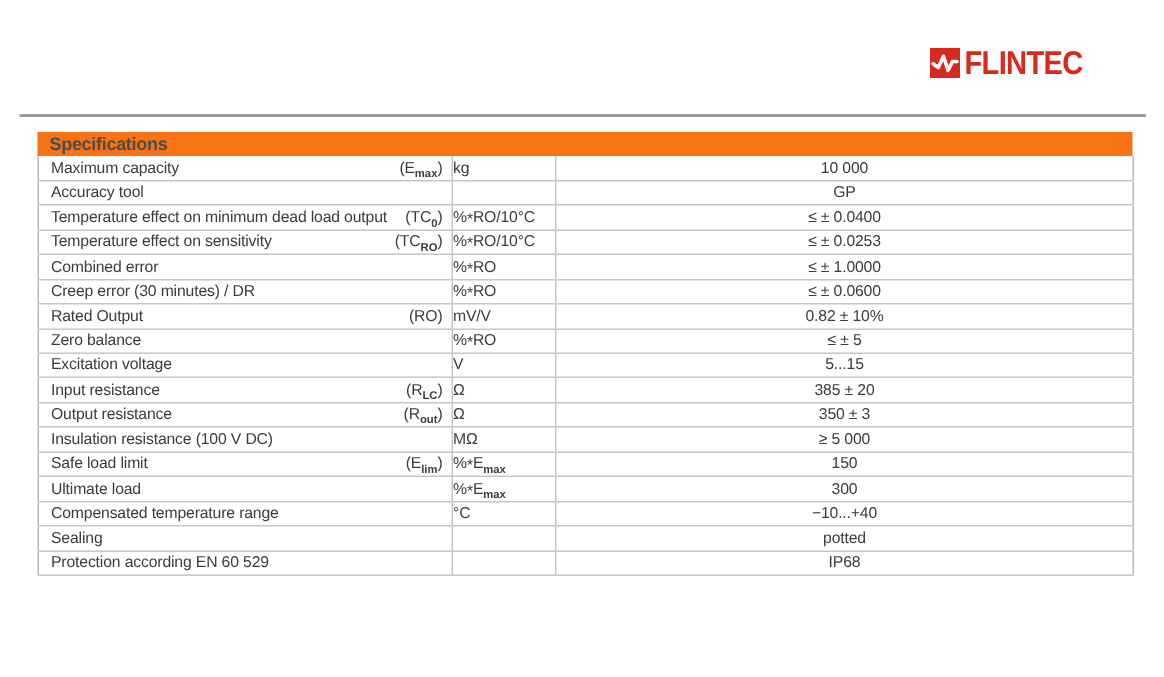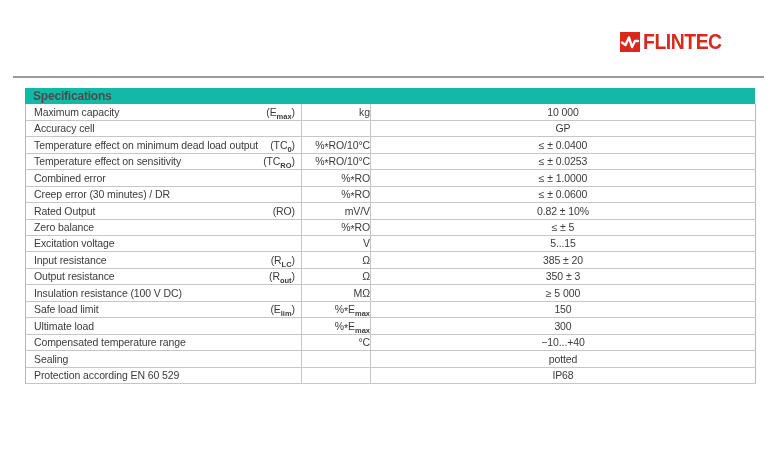--- a/index.html
+++ b/index.html
@@ -14,37 +14,37 @@
   .logo-text{
     color:#d9291c;font-weight:bold;font-size:22px;line-height:22px;
     letter-spacing:-0.5px;transform:scaleX(.88);transform-origin:left center;
     white-space:nowrap;
   }
   
   .top-rule{position:absolute;top:76px;left:13px;width:751px;height:2px;background:#9b9b9b;}
   
   .spec{position:absolute;top:88px;left:25px;width:730px;}
   .spec-header{
-    height:16px;line-height:16px;background:#14b8a6;color:#4c4c4c;
+    height:16px;line-height:16px;background:#f97316;color:#4c4c4c;
     font-weight:bold;font-size:12px;padding-left:8px;box-sizing:border-box;
     letter-spacing:-0.2px;
   }
   table.spec-table{
     border-collapse:collapse;width:730px;table-layout:fixed;
     border:1px solid #b9b9b9;border-top:none;
   }
   td{
     height:16.45px;box-sizing:border-box;padding:0;vertical-align:middle;
     border-bottom:1px solid #c6c6c6;
     font-size:10.5px;color:#3b3b3b;letter-spacing:-0.1px;line-height:1;
     overflow:hidden;white-space:nowrap;
   }
   td.c-label{width:276px;border-right:1px solid #c6c6c6;padding:0 6px 0 8px;}
   td.c-label .cellflex{display:flex;justify-content:space-between;align-items:center;}
-  td.c-unit{width:69px;border-right:1px solid #c6c6c6;text-align:right;}
+  td.c-unit{width:69px;border-right:1px solid #c6c6c6;text-align:left;}
   td.c-value{width:385px;text-align:center;}
   sub{font-size:7.5px;line-height:0;letter-spacing:0;font-weight:bold;}
   .ast{display:inline-block;transform:translateY(1.5px);}
 </style>
 </head>
 <body>
 
 <div class="page">
 
   <div class="logo">
@@ -70,21 +70,21 @@
         <span class="sym">(E<sub>max</sub>)</span>
       </div>
     </td>
     <td class="c-unit">kg</td>
     <td class="c-value">10 000</td>
   </tr>
 
   <tr>
     <td class="c-label">
       <div class="cellflex">
-        <span class="lbl">Accuracy cell</span>
+        <span class="lbl">Accuracy tool</span>
         <span class="sym"></span>
       </div>
     </td>
     <td class="c-unit"></td>
     <td class="c-value">GP</td>
   </tr>
 
   <tr>
     <td class="c-label">
       <div class="cellflex">

